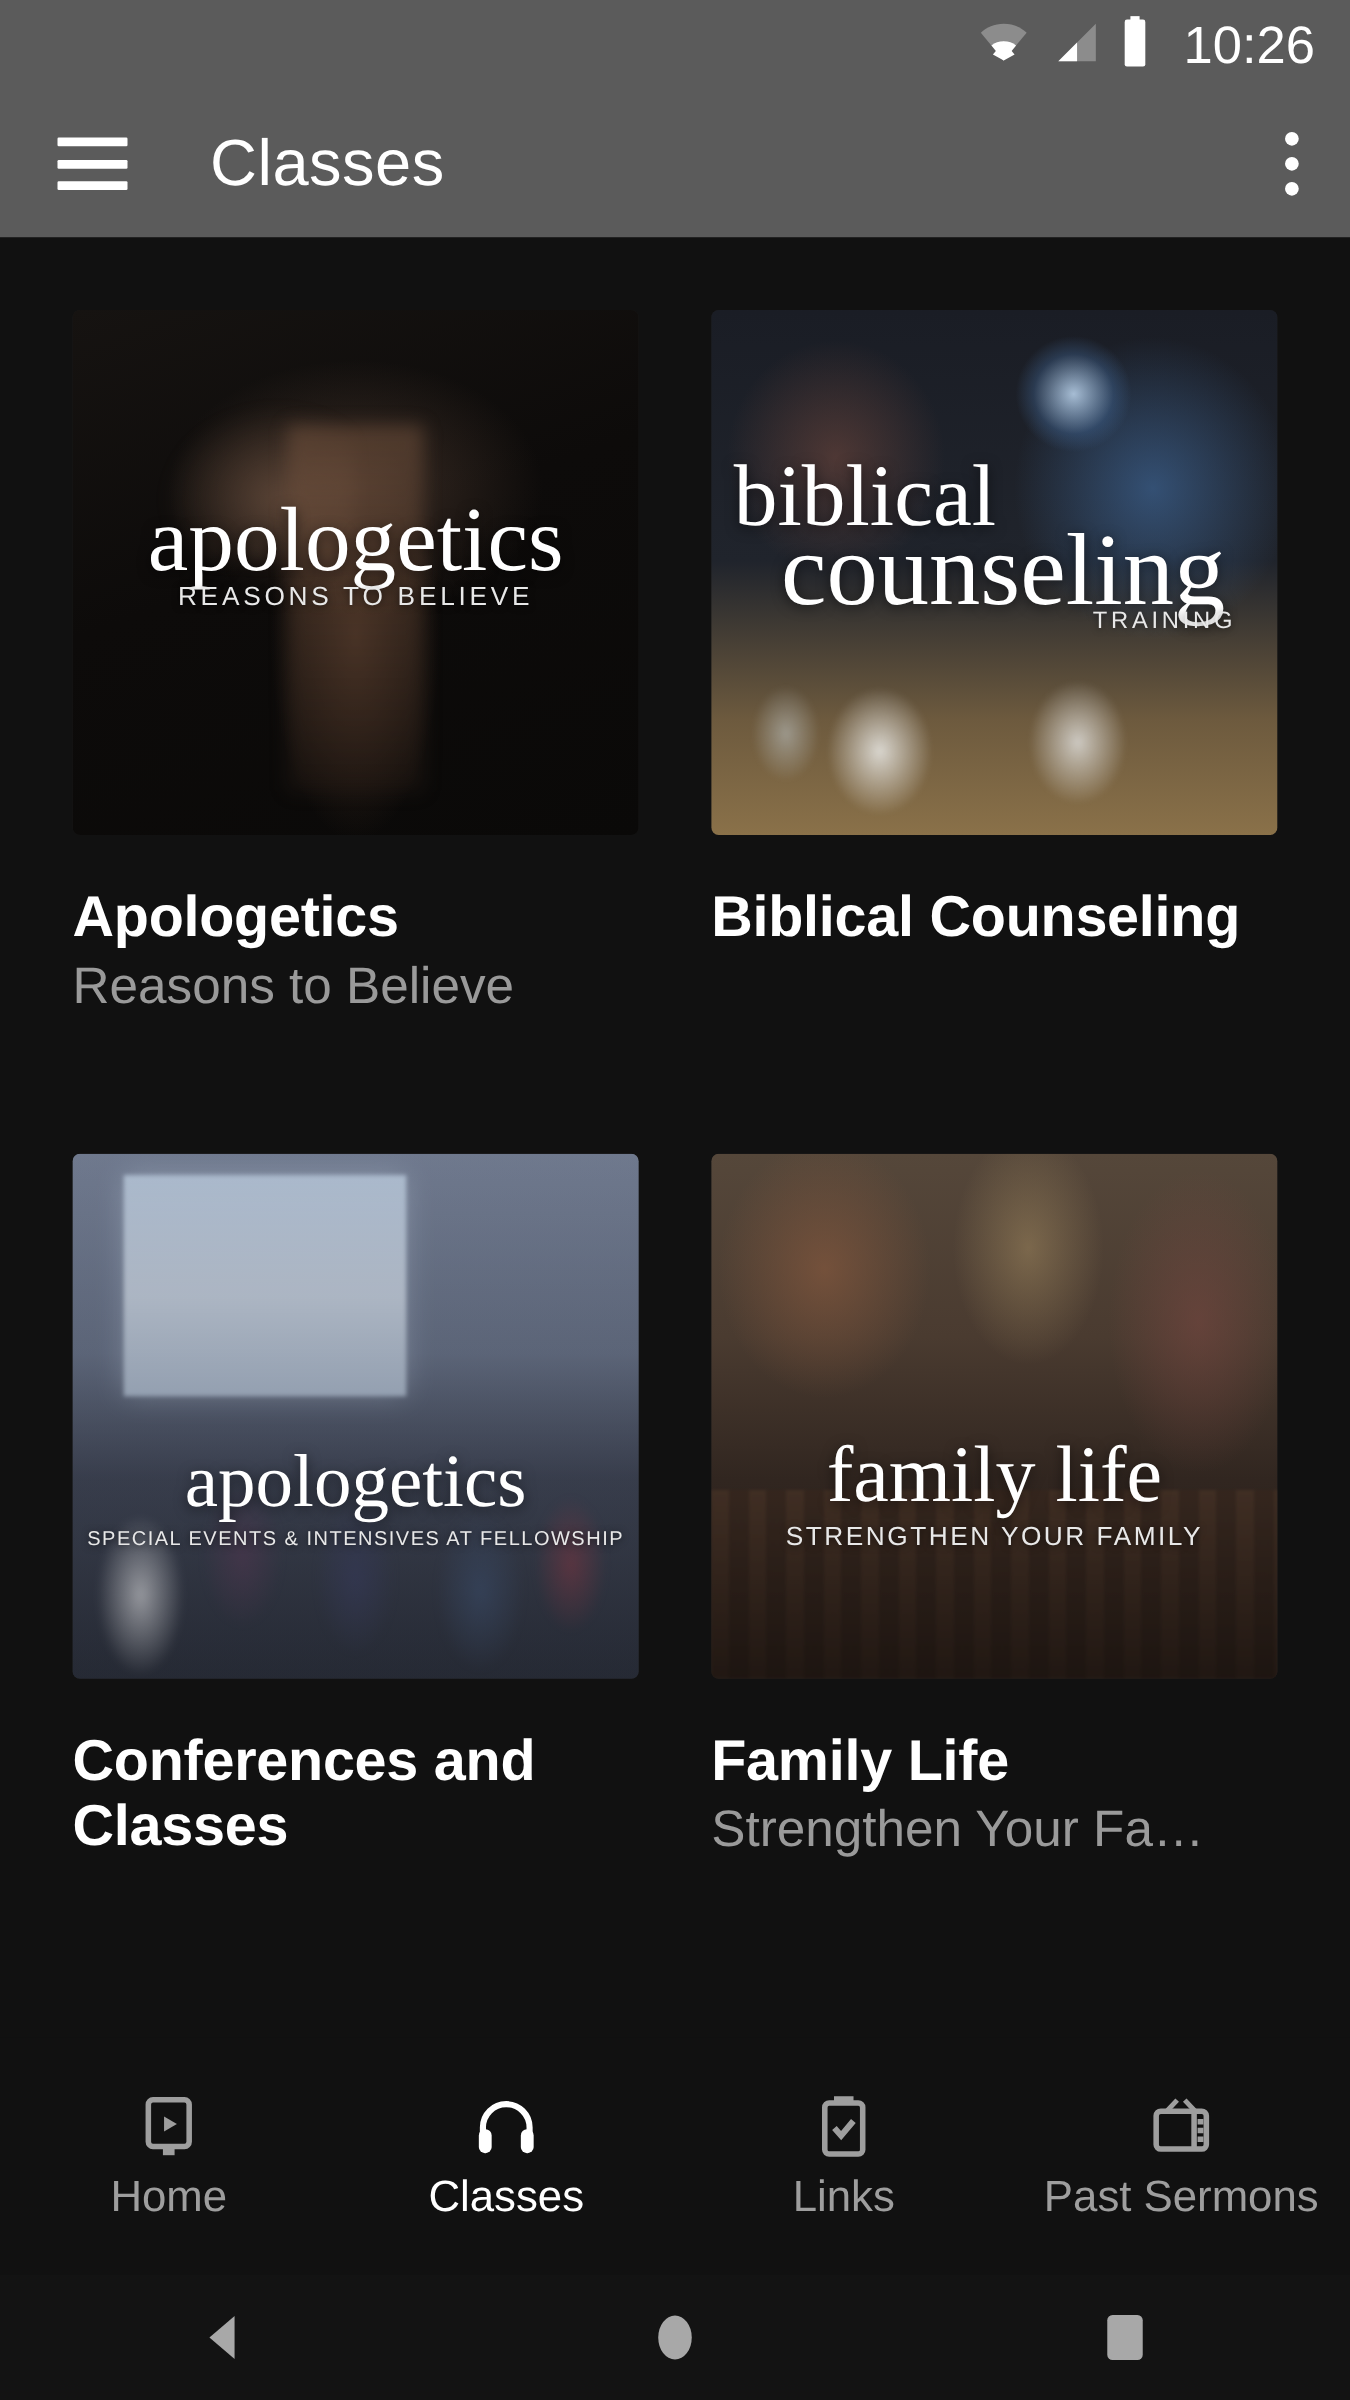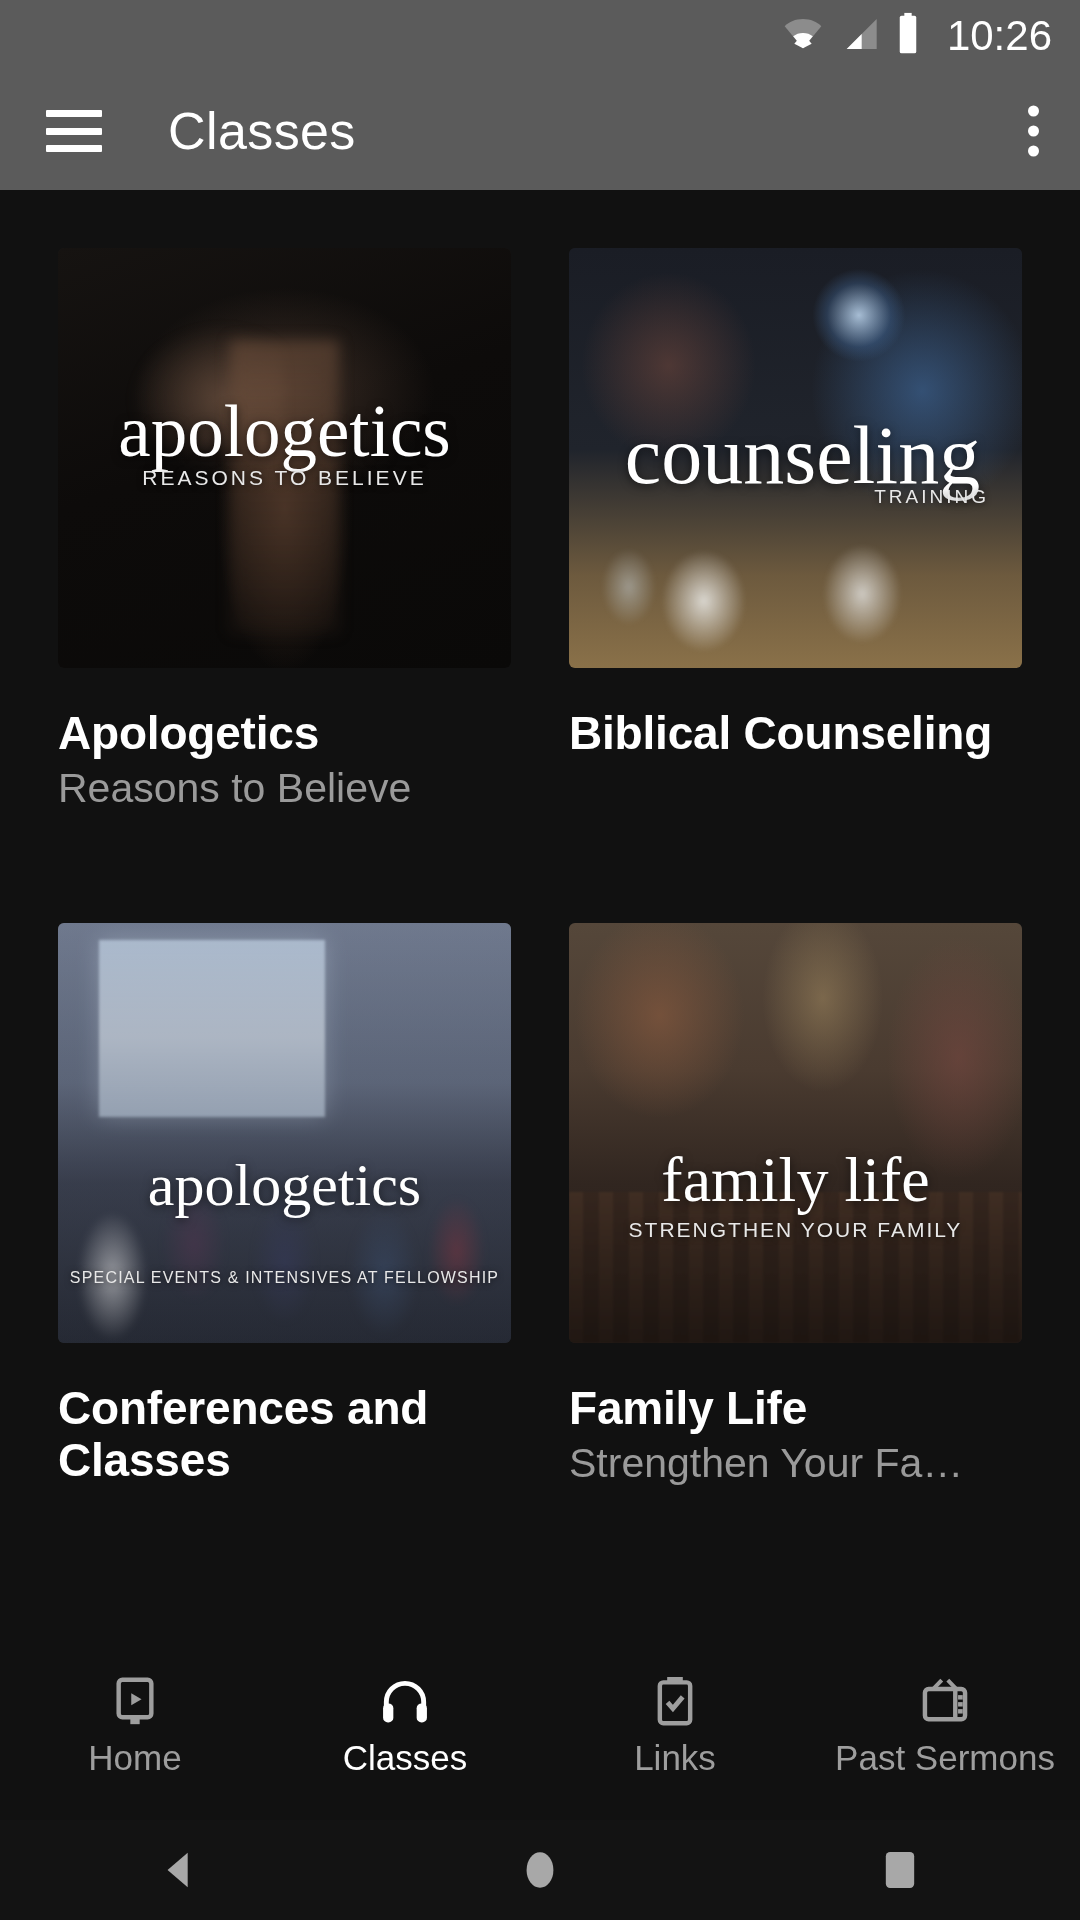--- a/index.html
+++ b/index.html
@@ -241,36 +241,37 @@
           <div class="overlay-title" style="top:150px; font-size:73px;">apologetics</div>
           <div class="overlay-sub" style="top:218px; font-size:21px;">REASONS TO BELIEVE</div>
         </div>
         <div class="card-title">Apologetics</div>
         <div class="card-sub">Reasons to Believe</div>
       </div>
 
       <div class="card">
         <div class="thumb">
           <div class="art art-counseling"></div>
+          <div class="overlay-title" style="top:118px; font-size:70px; text-align:left; padding-left:18px;">biblical</div>
           <div class="overlay-title" style="top:170px; font-size:82px; text-align:center; padding-left:14px;">counseling</div>
           <div class="overlay-sub" style="top:238px; font-size:19px; text-align:right; padding-right:33px;">TRAINING</div>
         </div>
         <div class="card-title">Biblical Counseling</div>
         <div class="card-sub"></div>
       </div>
 
       <div class="row-gap"></div>
       <div class="row-gap"></div>
 
       <div class="card">
         <div class="thumb">
           <div class="art art-conferences"></div>
           <div class="conf-tint"></div>
           <div class="overlay-title" style="top:235px; font-size:60px;">apologetics</div>
-          <div class="overlay-sub" style="top:300px; font-size:16px; letter-spacing:1.2px;margin-top:46px;">SPECIAL EVENTS &amp; INTENSIVES AT FELLOWSHIP</div>
+          <div class="overlay-sub" style="top:300px; font-size:16px; letter-spacing:1.2px;">SPECIAL EVENTS &amp; INTENSIVES AT FELLOWSHIP</div>
         </div>
         <div class="card-title">Conferences and Classes</div>
         <div class="card-sub"></div>
       </div>
 
       <div class="card">
         <div class="thumb">
           <div class="art art-family"></div>
           <div class="overlay-title" style="top:228px; font-size:64px;">family life</div>
           <div class="overlay-sub" style="top:295px; font-size:21px; letter-spacing:2px;">STRENGTHEN YOUR FAMILY</div>

